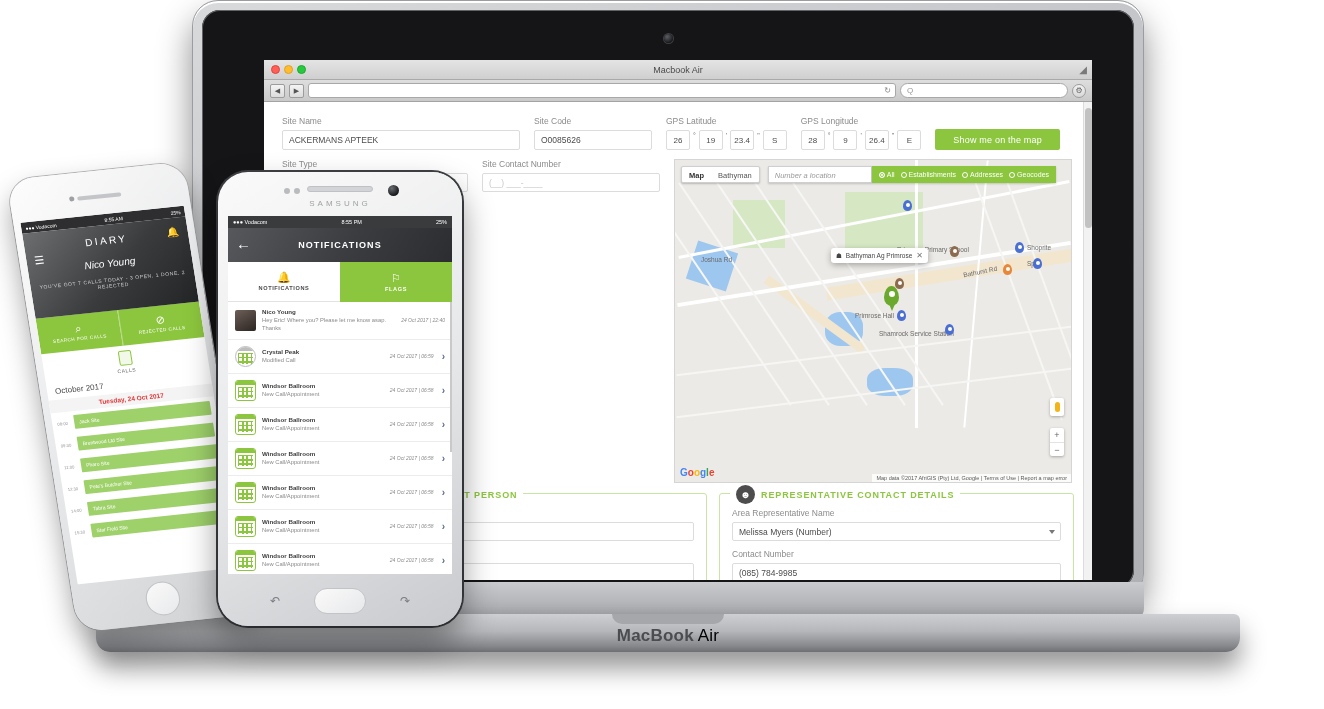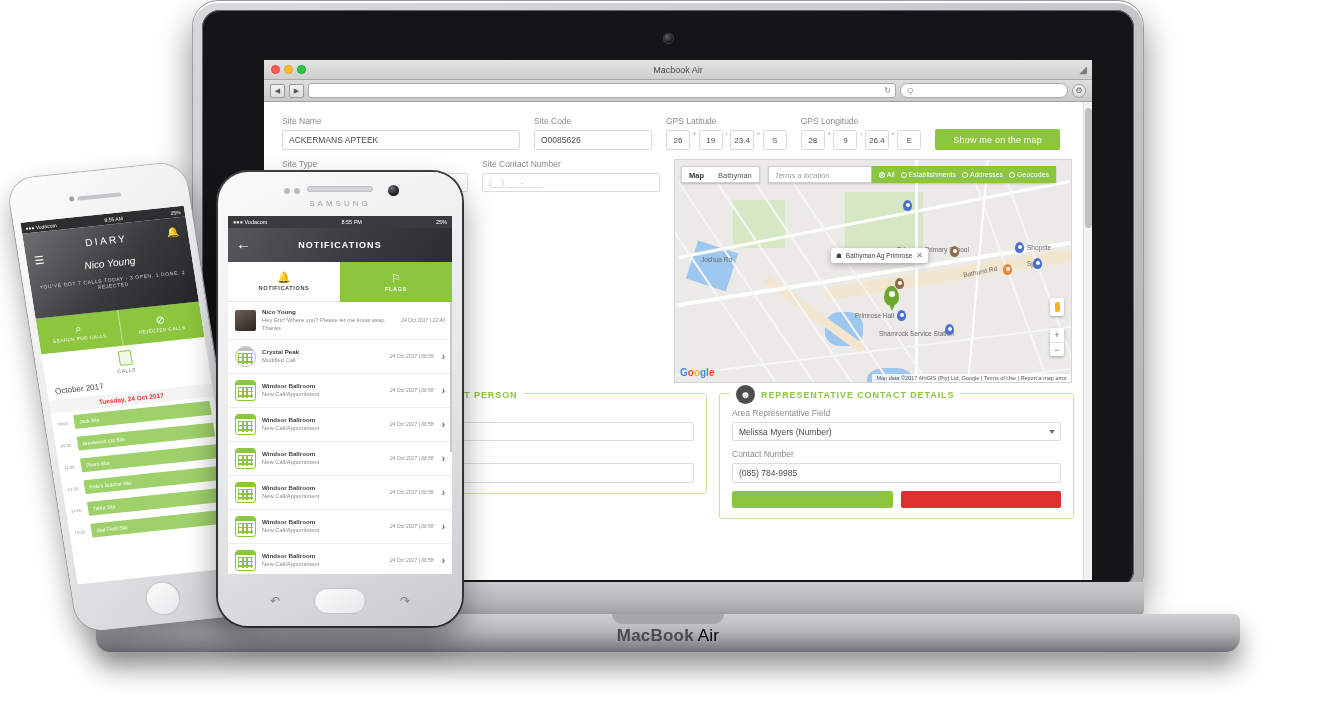--- a/index.html
+++ b/index.html
@@ -130,21 +130,21 @@
   .fld-sm { margin-bottom: 8px; }
   .fld-sm .fld-input { height: 19px; }
   .input-blank { color: #c9c9c9; }
 
   .panel-green {
     border: 1px solid #c9e5a1; border-radius: 3px; padding: 8px 9px 9px 9px; margin-top: 7px;
   }
 
   
   .mapbox {
-    position: relative; width: 398px; height: 224px; border: 1px solid #d5d5d5; overflow: hidden;
+    position: relative; width: 398px; height: 324px; border: 1px solid #d5d5d5; overflow: hidden;
     background: #eceae6;
   }
   .map-canvas { position: absolute; inset: 0; }
   .map-road { position: absolute; background: #ffffff; }
   .map-road.minor { background: #f6f6f4; }
   .map-green { position: absolute; background: #d6e8c3; }
   .map-water { position: absolute; background: #9ec7ef; }
   .map-beige { position: absolute; background: #f2e6cf; }
   .map-ctrl-row {
     position: absolute; left: 6px; top: 6px; right: 6px; display: flex; align-items: center; z-index: 5;
@@ -472,21 +472,21 @@
                   <div class="map-road minor" style="left:372px;top:0;width:2px;height:268px;transform:rotate(-20deg);"></div>
                   <div class="map-road minor" style="left:0;top:190px;width:398px;height:2px;transform:rotate(-7deg);"></div>
                   <div class="map-road minor" style="left:0;top:232px;width:398px;height:2px;transform:rotate(-7deg);"></div>
                 </div>
 
                 <div class="map-ctrl-row">
                   <div class="map-type">
                     <span class="active">Map</span>
                     <span>Bathyman</span>
                   </div>
-                  <div class="map-search">Terms a location</div>
+                  <div class="map-search">Number a location</div>
                   <div class="map-radios">
                     <label>
                         <span class="radio-dot on"></span>
                         <span>All</span>
                       </label>
                     <label>
                         <span class="radio-dot"></span>
                         <span>Establishments</span>
                       </label>
                     <label>
@@ -561,21 +561,21 @@
                 <div class="fld-input"></div>
               </div>
             </div>
 
             <div class="fieldset">
               <div class="fs-legend">
                 <span class="fs-icon">☻</span>
                 <span class="fs-title">REPRESENTATIVE CONTACT DETAILS</span>
               </div>
               <div class="fld fld-sm">
-                <span class="fld-label">Area Representative Field</span>
+                <span class="fld-label">Area Representative Name</span>
                 <div class="fld-input select-like">
                   <span>Melissa Myers (Number)</span>
                   <span class="caret"></span>
                 </div>
               </div>
               <div class="fld">
                 <span class="fld-label">Contact Number</span>
                 <div class="fld-input">(085) 784-9985</div>
               </div>
               <div class="btn-row">

